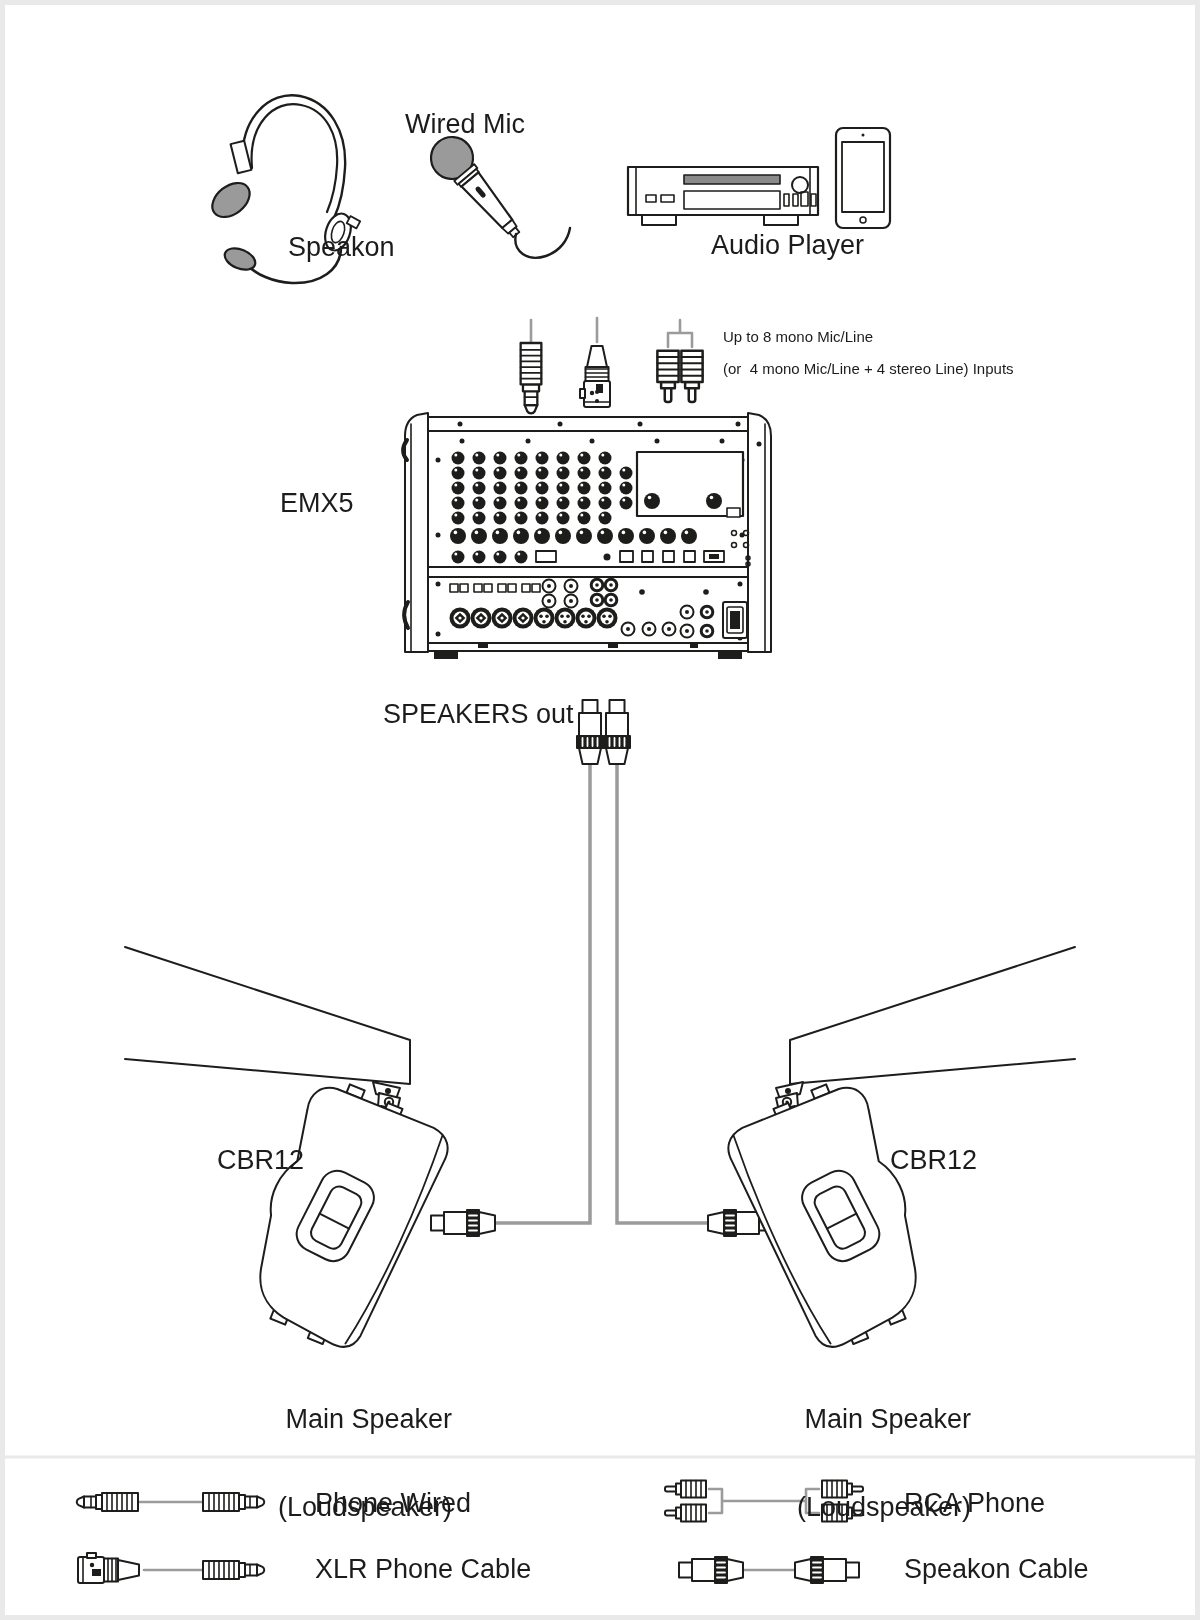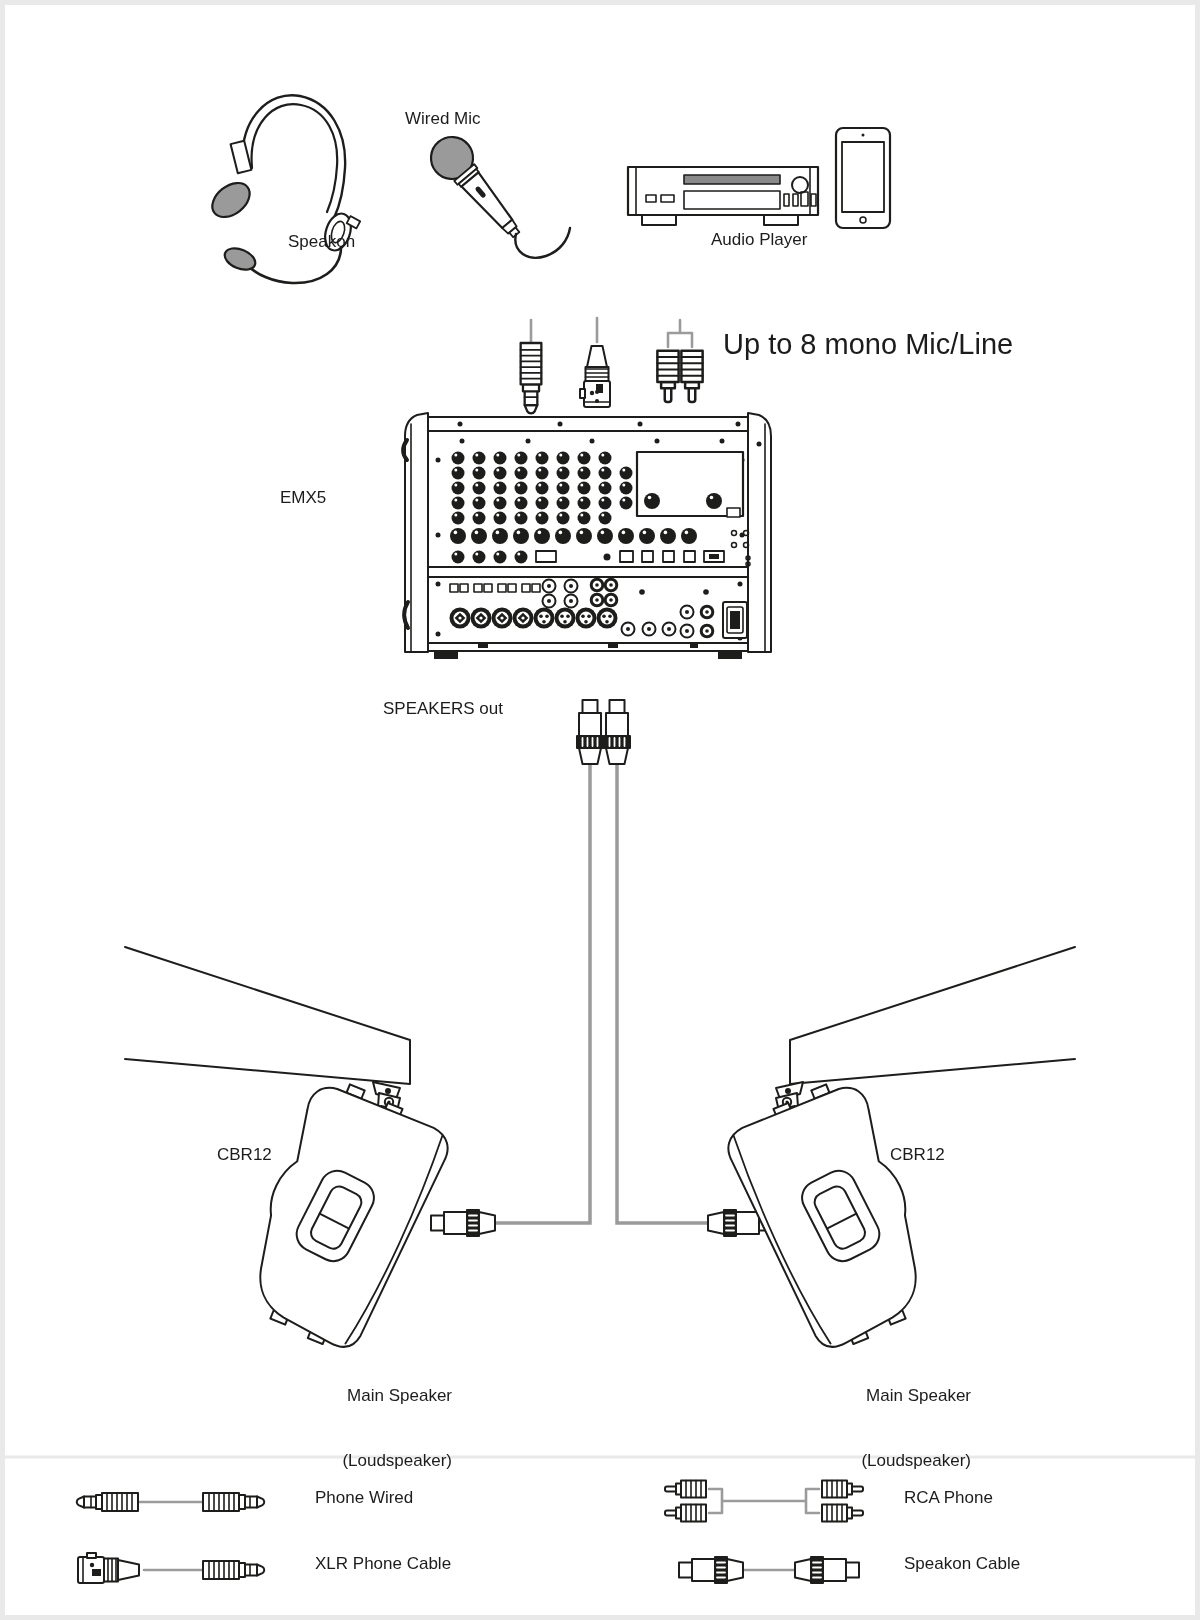--- a/index.html
+++ b/index.html
@@ -1,21 +1,21 @@
 <!DOCTYPE html>
 <html><head>
 <meta charset="utf-8">
 <style>
   html,body{margin:0;padding:0;background:#ffffff;}
   .canvas{position:relative;width:1200px;height:1620px;background:#ffffff;overflow:hidden;
           font-family:"Liberation Sans",sans-serif;}
   .frame{position:absolute;inset:0;border:5px solid #e9e9e9;pointer-events:none;}
   .art{position:absolute;left:0;top:0;}
-  .lbl{position:absolute;font-size:17px;line-height:1.15;color:#1c1c1c;white-space:pre;}
-  .lbl.small{font-size:29px;}
+  .lbl{position:absolute;font-size:27px;line-height:1.15;color:#1c1c1c;white-space:pre;}
+  .lbl.small{font-size:15px;}
   .lbl.center{text-align:right;}
   .lbl.center div{line-height:26px;}
 </style>
 </head>
 <body>
 
 <div class="canvas">
 
 <svg class="art" width="1200" height="1620" viewBox="0 0 1200 1620" xmlns="http://www.w3.org/2000/svg">
 
@@ -380,20 +380,21 @@
     </g>
 
   </g>
 </svg>
 
 <div class="lbl" style="left:405px;top:109px">Wired Mic</div>
 <div class="lbl" style="left:288px;top:232px">Speakon</div>
 <div class="lbl" style="left:711px;top:230px">Audio Player</div>
 
 <div class="lbl small" style="left:723px;top:328px">Up to 8 mono Mic/Line</div>
+<div class="lbl small" style="left:723px;top:360px">(or  4 mono Mic/Line + 4 stereo Line) Inputs</div>
 
 <div class="lbl" style="left:280px;top:488px">EMX5</div>
 <div class="lbl" style="left:383px;top:699px">SPEAKERS out</div>
 
 <div class="lbl" style="left:217px;top:1145px">CBR12</div>
 <div class="lbl" style="left:890px;top:1145px">CBR12</div>
 
 <div class="lbl center" style="left:212px;top:1344px;width:240px">
   <div>Main Speaker</div>
   <div>(Loudspeaker)</div>

